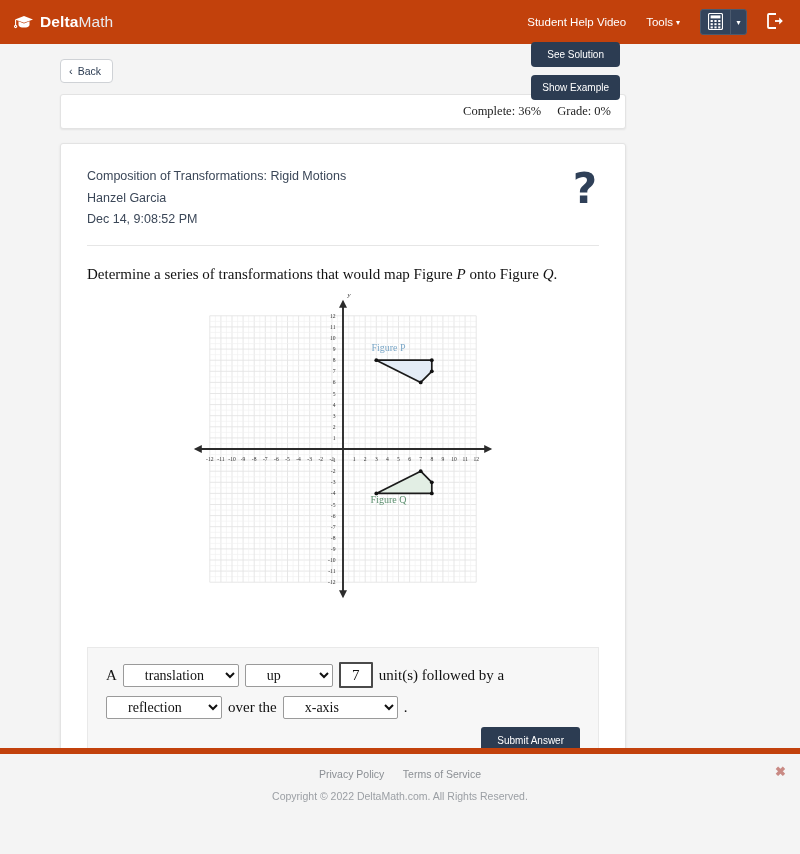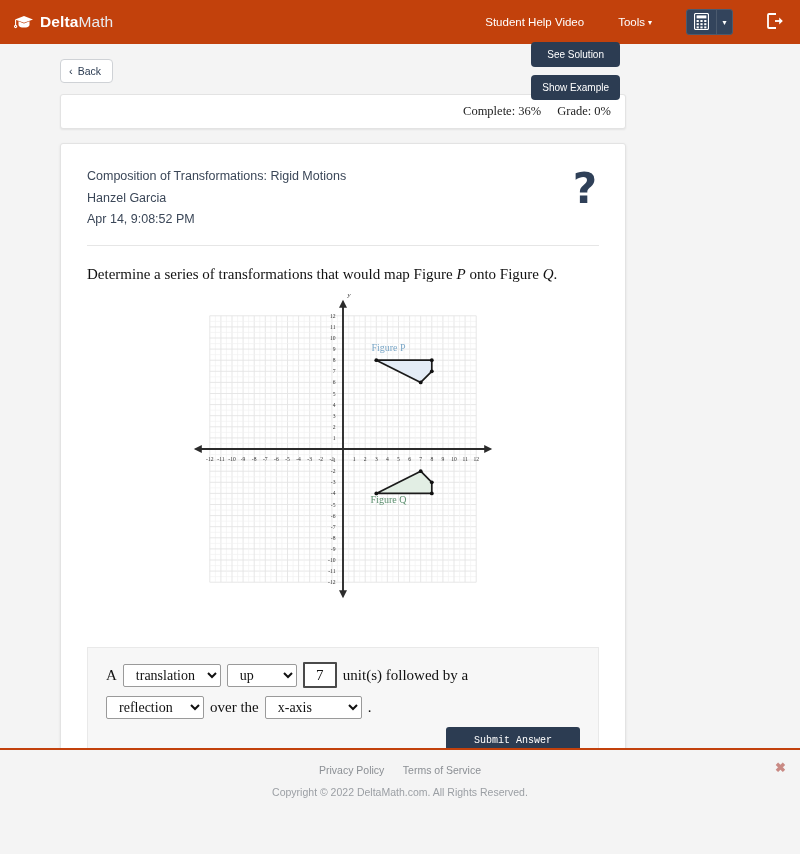--- a/index.html
+++ b/index.html
@@ -23,21 +23,21 @@
   }
   .brand {
     display: flex; align-items: center; gap: 6px;
     font-size: 15.5px; letter-spacing: .1px;
   }
   .brand .cap { display:inline-block; width:20px; height:14px; }
   .brand-text b { font-weight: 700; }
   .brand-text span { font-weight: 400; color:#e8eaee; }
   .nav-right {
     margin-left: auto;
-    display: flex; align-items: center; gap: 34px;
+    display: flex; align-items: center; gap: 20px;
     font-size: 11.5px;
   }
   .nav-link { color:#fff; text-decoration:none; white-space:nowrap; }
   .nav-caret { font-size: 8px; position: relative; top:-1px; margin-left:3px; }
   .calc-group {
     display:flex; align-items:stretch;
     border:1px solid #4b5a6e; border-radius:3px;
     background:#33445c;
     height: 26px;
   }
@@ -136,21 +136,21 @@
   .ans-line {
     font-family:"Liberation Serif", serif;
     font-size:15px; color:#111;
     display:flex; align-items:center; gap:6px;
     margin-bottom: 8px;
     flex-wrap: wrap;
   }
   select.ans-select {
     font-family:"Liberation Serif", serif;
     font-size:14px;
-    padding: 2px 8px;
+    padding: 2px 17px;
     border:1px solid #9a9a9a;
     background:#fff;
     border-radius:2px;
     color:#111;
     height: 23px;
   }
   input.ans-input {
     font-family:"Liberation Serif", serif;
     font-size:15px;
     width: 34px; height: 26px;
@@ -159,34 +159,34 @@
     background:#fff;
     color:#111;
     border-radius:1px;
   }
   .submit-row {
     display:flex; flex-direction:column; align-items:flex-end;
     margin-top: 2px;
   }
   .submit-btn {
     background:#2c3c52; color:#fff; border:none;
-    font-size:10px; padding: 8px 28px; border-radius:3px; cursor:pointer;
-    font-family:Liberation Mono, monospace;
+    font-size:10px; padding: 8px 16px; border-radius:3px; cursor:pointer;
+    font-family:Liberation Sans, sans-serif;
   }
   .attempt {
     font-family:"Liberation Serif", serif;
     font-size:11px; color:#9aa0a6; margin-top: 4px;
   }
 
   
   .footer {
     position:absolute; left:0; right:0; bottom:0;
     height: 53px;
     background:#f4f4f4;
-    border-top:2px solid #c2410c;
+    border-top:6px solid #c2410c;
     text-align:center;
     padding-top: 10px;
   }
   .footer a {
     color:#8b8f94; text-decoration:none; font-size:10.5px; margin: 0 7px;
   }
   .footer .copy { color:#9b9fa4; font-size:10.5px; margin-top:8px; }
   .close-x {
     position:absolute; right:14px; top:10px;
     color:#c98a84; font-size:13px; font-weight:700; cursor:pointer;
@@ -260,21 +260,21 @@
       <span><span>Grade:</span> <span>0%</span></span>
     </div>
   </div>
 
   <div class="card">
     <div class="card-inner">
       <div class="qmark">?</div>
       <div class="meta">
         <div>Composition of Transformations: Rigid Motions</div>
         <div>Hanzel Garcia</div>
-        <div>Apr 14, 9:08:52 PM</div>
+        <div>Dec 14, 9:08:52 PM</div>
       </div>
       <div class="rule"></div>
       <div class="prompt">
         <span>Determine a series of transformations that would map Figure</span>
         <i>P</i>
         <span>onto Figure</span>
         <i>Q</i><span>.</span>
       </div>
 
       <div class="graph-wrap">

